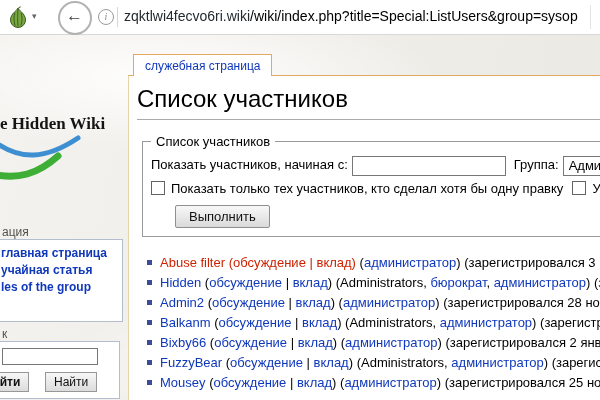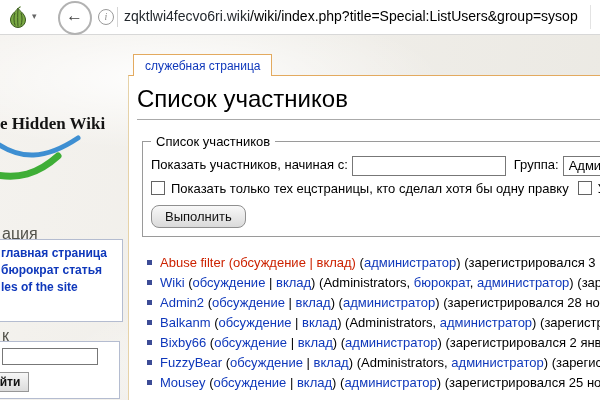--- a/index.html
+++ b/index.html
@@ -29,21 +29,21 @@
       radial-gradient(ellipse 420px 110px at 28% 12%, rgba(255,255,255,.95), rgba(255,255,255,0) 65%),
       radial-gradient(ellipse 520px 140px at 85% 45%, rgba(255,255,255,.8), rgba(255,255,255,0) 60%),
       radial-gradient(ellipse 400px 120px at 50% 90%, rgba(255,255,255,.7), rgba(255,255,255,0) 60%),
       linear-gradient(100deg,#f4f2ee,#ebe9e3);}
 
   
   #sidebar{position:absolute;left:0;top:34px;width:128px;height:366px;z-index:2;margin-top:36px;}
   #logo-text{position:absolute;left:0;top:44px;font-family:"Liberation Serif",serif;
              font-weight:bold;font-size:17px;color:#141414;white-space:nowrap;}
   #logo-swoosh{position:absolute;left:0;top:60px;}
-  .side-header{position:absolute;left:2px;font-size:16px;color:#52524a;}
+  .side-header{position:absolute;left:2px;font-size:12px;color:#52524a;}
   .side-box{position:absolute;left:-3px;width:121px;background:#fff;border:1px solid #b4bcd0;}
   #nav-box{top:169px;height:76px;padding:5px 0 0 3px;}
   .side-box ul{margin:0;padding:0;list-style:none;font-weight:bold;}
   .side-box li{font-size:12px;line-height:17px;white-space:nowrap;}
   .side-box a, .blue{color:#0f38bb;text-decoration:none;cursor:pointer;}
   #search-box{top:271px;height:56px;}
   #search-input{position:absolute;left:4px;top:6px;width:90px;height:15px;border:1px solid #777;
                 font-size:12px;padding:0 2px;}
   .side-btn{position:absolute;font-size:12px;color:#111;background:linear-gradient(#f7f7f7,#dcdcdc);
             border:1px solid #979797;padding:2px 8px;cursor:pointer;}
@@ -66,21 +66,21 @@
   #prefix-input{width:148px;height:16px;border:1px solid #777;margin-left:4px;vertical-align:middle;
                 font-size:13px;}
   #group-select{display:inline-block;width:112px;height:17px;border:1px solid #777;margin-left:4px;
                 padding:1px 0 0 5px;vertical-align:middle;font-size:13px;background:#fff;cursor:pointer;}
   .cb{display:inline-block;width:12px;height:12px;border:1px solid #636363;background:#fff;
       vertical-align:-2px;cursor:pointer;}
   .cb-label{margin-left:6px;}
   .cb2{margin-left:9px;}
   .cb2-label{margin-left:6px;}
   #submit-btn{margin-top:9px;font-size:13px;color:#111;background:linear-gradient(#f8f8f8,#dadada);
-              border:1px solid #8f8f8f;border-radius:8px;padding:3px 13px;cursor:pointer;}
+              border:1px solid #8f8f8f;border-radius:2px;padding:3px 13px;cursor:pointer;margin-left:24px;}
 
   #user-list{margin:16px 0 0;padding:0 0 0 10px;list-style:none;}
   #user-list li{font-size:13px;line-height:20px;white-space:nowrap;color:#000;}
   #user-list li::before{content:'';display:inline-block;width:5px;height:5px;background:#3c4c96;
                         margin-right:8px;vertical-align:2px;}
   #user-list a{text-decoration:none;cursor:pointer;}
   a.link{color:#0f38bb;}
   a.rlink{color:#cc2200;}
   .red{color:#cc2200;}
 </style>
@@ -115,29 +115,30 @@
     <div id="logo-text">e Hidden Wiki</div>
     <svg id="logo-swoosh" width="120" height="60" viewBox="0 0 120 60">
       <path d="M-5 12 C20 30 45 30 78 8" fill="none" stroke="#3e8fd2" stroke-width="5" stroke-linecap="round"></path>
       <path d="M58 26 C38 44 18 50 -8 44" fill="none" stroke="#3fae37" stroke-width="7" stroke-linecap="round"></path>
     </svg>
 
     <div class="side-header" style="top:155px;">ация</div>
     <div class="side-box" id="nav-box">
       <ul>
         <li><a>главная страница</a></li>
-        <li><a>бюрократ статья</a></li>
-        <li><a>les of the site</a></li>
+        <li><a>учайная статья</a></li>
+        <li><a>les of the group</a></li>
       </ul>
     </div>
 
     <div class="side-header" style="top:257px;">к</div>
     <div class="side-box" id="search-box">
       <input id="search-input" value="" style="">
       <button class="side-btn" id="go-btn">ейти</button>
+      <button class="side-btn" id="find-btn">Найти</button>
     </div>
 
     <div class="side-header" style="top:333px;">ументы</div>
     <div class="side-box" id="tools-box">
       <ul>
         <li><a>ецстраницы</a></li>
       </ul>
     </div>
   </div>
 
@@ -146,30 +147,30 @@
   <div id="content">
     <div id="content-inner">
       <h1 id="page-title">Список участников</h1>
 
       <fieldset>
         <legend>Список участников</legend>
         <div class="frow">
           <span>Показать участников, начиная с:</span><input id="prefix-input" value="" style=""><span style="margin-left:8px;">Группа:</span><span id="group-select">Админис</span>
         </div>
         <div class="frow">
-          <span class="cb"></span><span class="cb-label">Показать только тех ецстраницы, кто сделал хотя бы одну правку</span><span class="cb cb2"></span><span class="cb2-label">Упо</span>
+          <span class="cb"></span><span class="cb-label">Показать только тех участников, кто сделал хотя бы одну правку</span><span class="cb cb2"></span><span class="cb2-label">Упо</span>
         </div>
         <div>
           <button id="submit-btn">Выполнить</button>
         </div>
       </fieldset>
 
       <ul id="user-list">
           <li><a class="rlink">Abuse filter</a><span class="red"> (</span><a class="rlink">обсуждение</a><span class="red"> | </span><a class="rlink">вклад</a><span class="red">) </span><span>(</span><a class="link">администратор</a><span>) </span><span>(зарегистрировался 3 июл</span></li>
-          <li><a class="link">Wiki</a><span> (</span><a class="link">обсуждение</a><span> | </span><a class="link">вклад</a><span>) </span><span>(</span><span>Administrators</span><span>, </span><a class="link">бюрократ</a><span>, </span><a class="link">администратор</a><span>) </span><span>(заре</span></li>
+          <li><a class="link">Hidden</a><span> (</span><a class="link">обсуждение</a><span> | </span><a class="link">вклад</a><span>) </span><span>(</span><span>Administrators</span><span>, </span><a class="link">бюрократ</a><span>, </span><a class="link">администратор</a><span>) </span><span>(заре</span></li>
           <li><a class="link">Admin2</a><span> (</span><a class="link">обсуждение</a><span> | </span><a class="link">вклад</a><span>) </span><span>(</span><a class="link">администратор</a><span>) </span><span>(зарегистрировался 28 ноябр</span></li>
           <li><a class="link">Balkanm</a><span> (</span><a class="link">обсуждение</a><span> | </span><a class="link">вклад</a><span>) </span><span>(</span><span>Administrators</span><span>, </span><a class="link">администратор</a><span>) </span><span>(зарегистрир</span></li>
           <li><a class="link">Bixby66</a><span> (</span><a class="link">обсуждение</a><span> | </span><a class="link">вклад</a><span>) </span><span>(</span><a class="link">администратор</a><span>) </span><span>(зарегистрировался 2 января</span></li>
           <li><a class="link">FuzzyBear</a><span> (</span><a class="link">обсуждение</a><span> | </span><a class="link">вклад</a><span>) </span><span>(</span><span>Administrators</span><span>, </span><a class="link">администратор</a><span>) </span><span>(зарегистри</span></li>
           <li><a class="link">Mousey</a><span> (</span><a class="link">обсуждение</a><span> | </span><a class="link">вклад</a><span>) </span><span>(</span><a class="link">администратор</a><span>) </span><span>(зарегистрировался 25 ноябр</span></li>
         </ul>
     </div>
   </div>
 
 </div>

